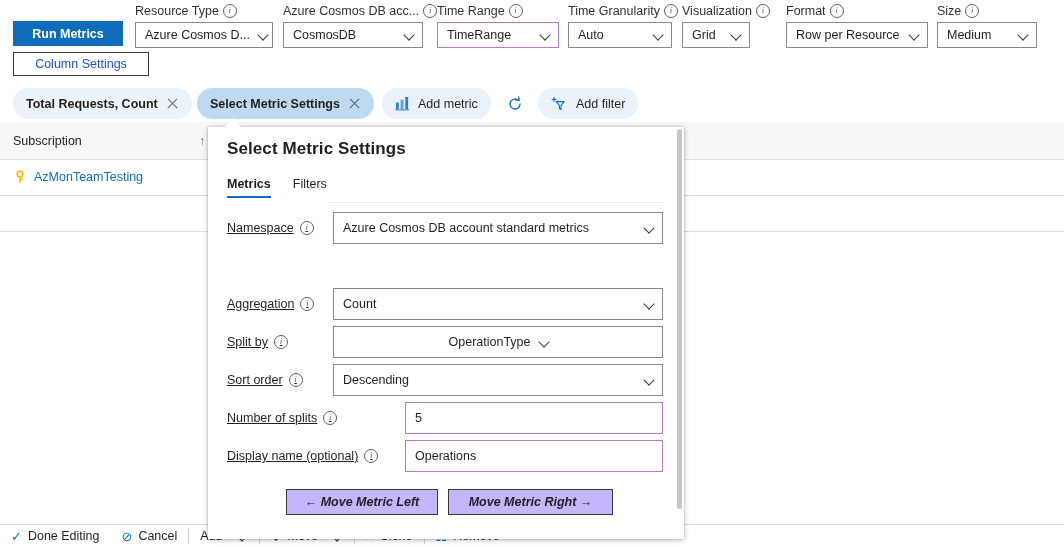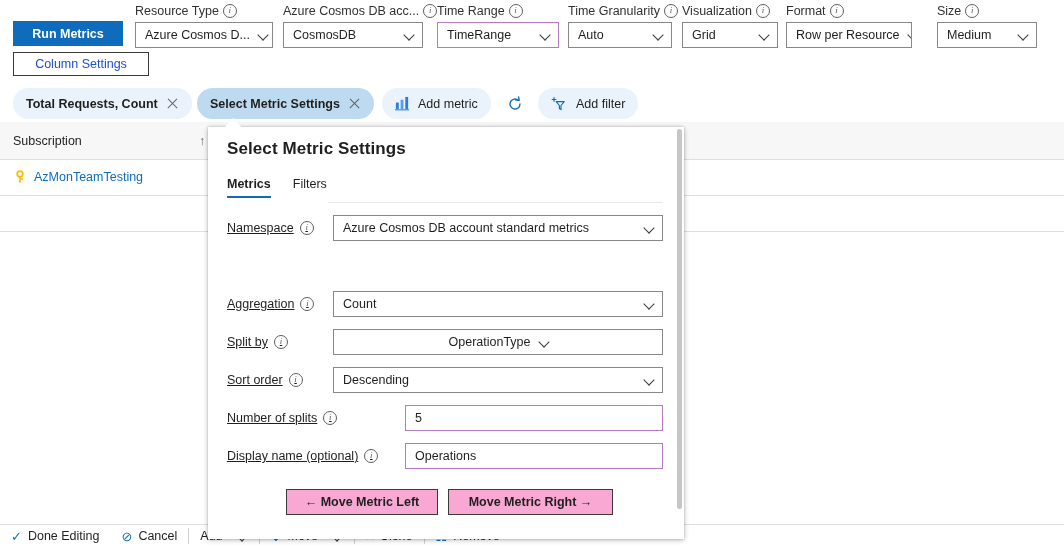--- a/index.html
+++ b/index.html
@@ -330,21 +330,21 @@
     align-items: center;
     gap: 6px;
     font-size: 12.5px;
     color: #201f1e;
     white-space: nowrap;
     flex: 0 0 auto;
     text-decoration: underline;
   }
   .fctl {
     position: absolute;
-    height: 26px;
+    height: 32px;
     box-sizing: border-box;
     border: 1px solid #8a8886;
     background: #ffffff;
     display: flex;
     align-items: center;
     justify-content: space-between;
     padding: 0 7px 0 9px;
     font-size: 12.5px;
     color: #201f1e;
     white-space: nowrap;
@@ -359,32 +359,33 @@
     font-family: "Liberation Sans", sans-serif;
     color: #201f1e;
     background: transparent;
     padding: 0;
   }
 
   
   .movebtn {
     position: absolute;
     height: 26px;
-    background: #f9a8d4;
+    background: #c4b5fd;
     border: 1px solid #3b3a39;
     font-size: 12.5px;
     font-weight: bold;
     color: #201f1e;
     cursor: pointer;
     font-family: "Liberation Sans", sans-serif;
     padding: 0;
     display: flex;
     align-items: center;
     justify-content: center;
     gap: 6px;
+    font-style: italic;
   }
 </style>
 </head>
 <body>
 
 <div id="toolbar">
 
   <button id="run-metrics-btn">Run Metrics</button>
 
   <button id="column-settings-btn">Column Settings</button>
@@ -431,32 +432,32 @@
       <span>Auto</span>
       <span class="chev"></span>
     </div>
   </div>
 
   <div class="field-group" style="left:682px; width:92px;">
     <div class="field-label-row">
       <span>Visualization</span>
       <span class="info-icon"></span>
     </div>
-    <div class="dropdown" style="width:96px;">
+    <div class="dropdown" style="width:68px;">
       <span>Grid</span>
       <span class="chev"></span>
     </div>
   </div>
 
   <div class="field-group" style="left:786px; width:142px;">
     <div class="field-label-row">
       <span>Format</span>
       <span class="info-icon"></span>
     </div>
-    <div class="dropdown" style="width:126px;text-align:right;">
+    <div class="dropdown" style="width:142px;text-align:right;">
       <span>Row per Resource</span>
       <span class="chev"></span>
     </div>
   </div>
 
   <div class="field-group" style="left:937px; width:100px;">
     <div class="field-label-row">
       <span>Size</span>
       <span class="info-icon"></span>
     </div>

